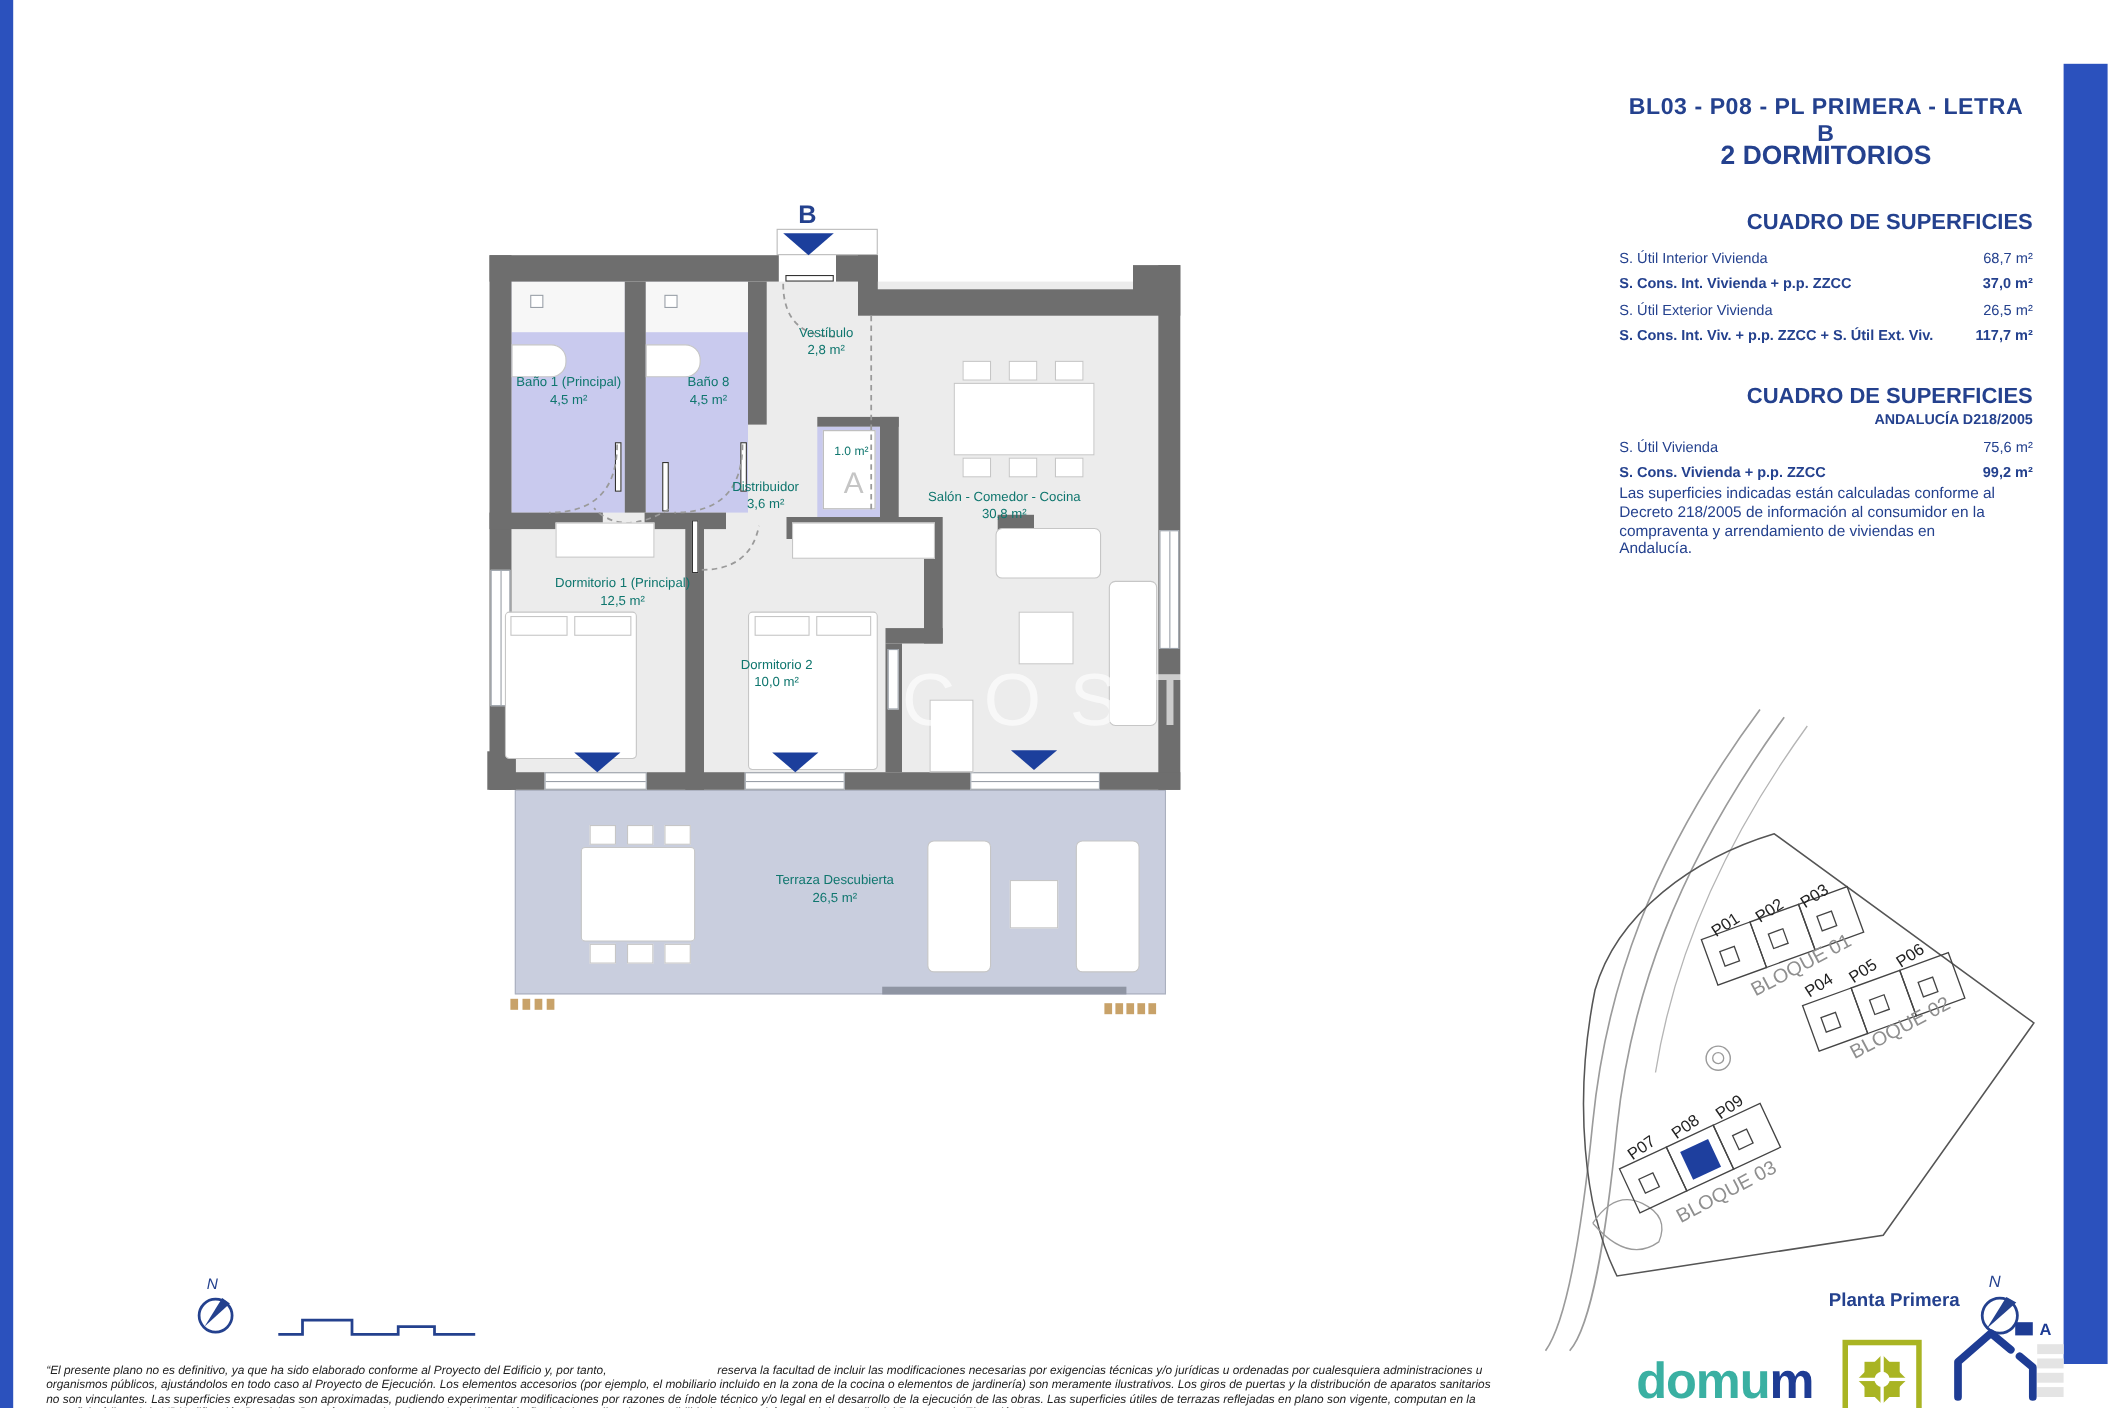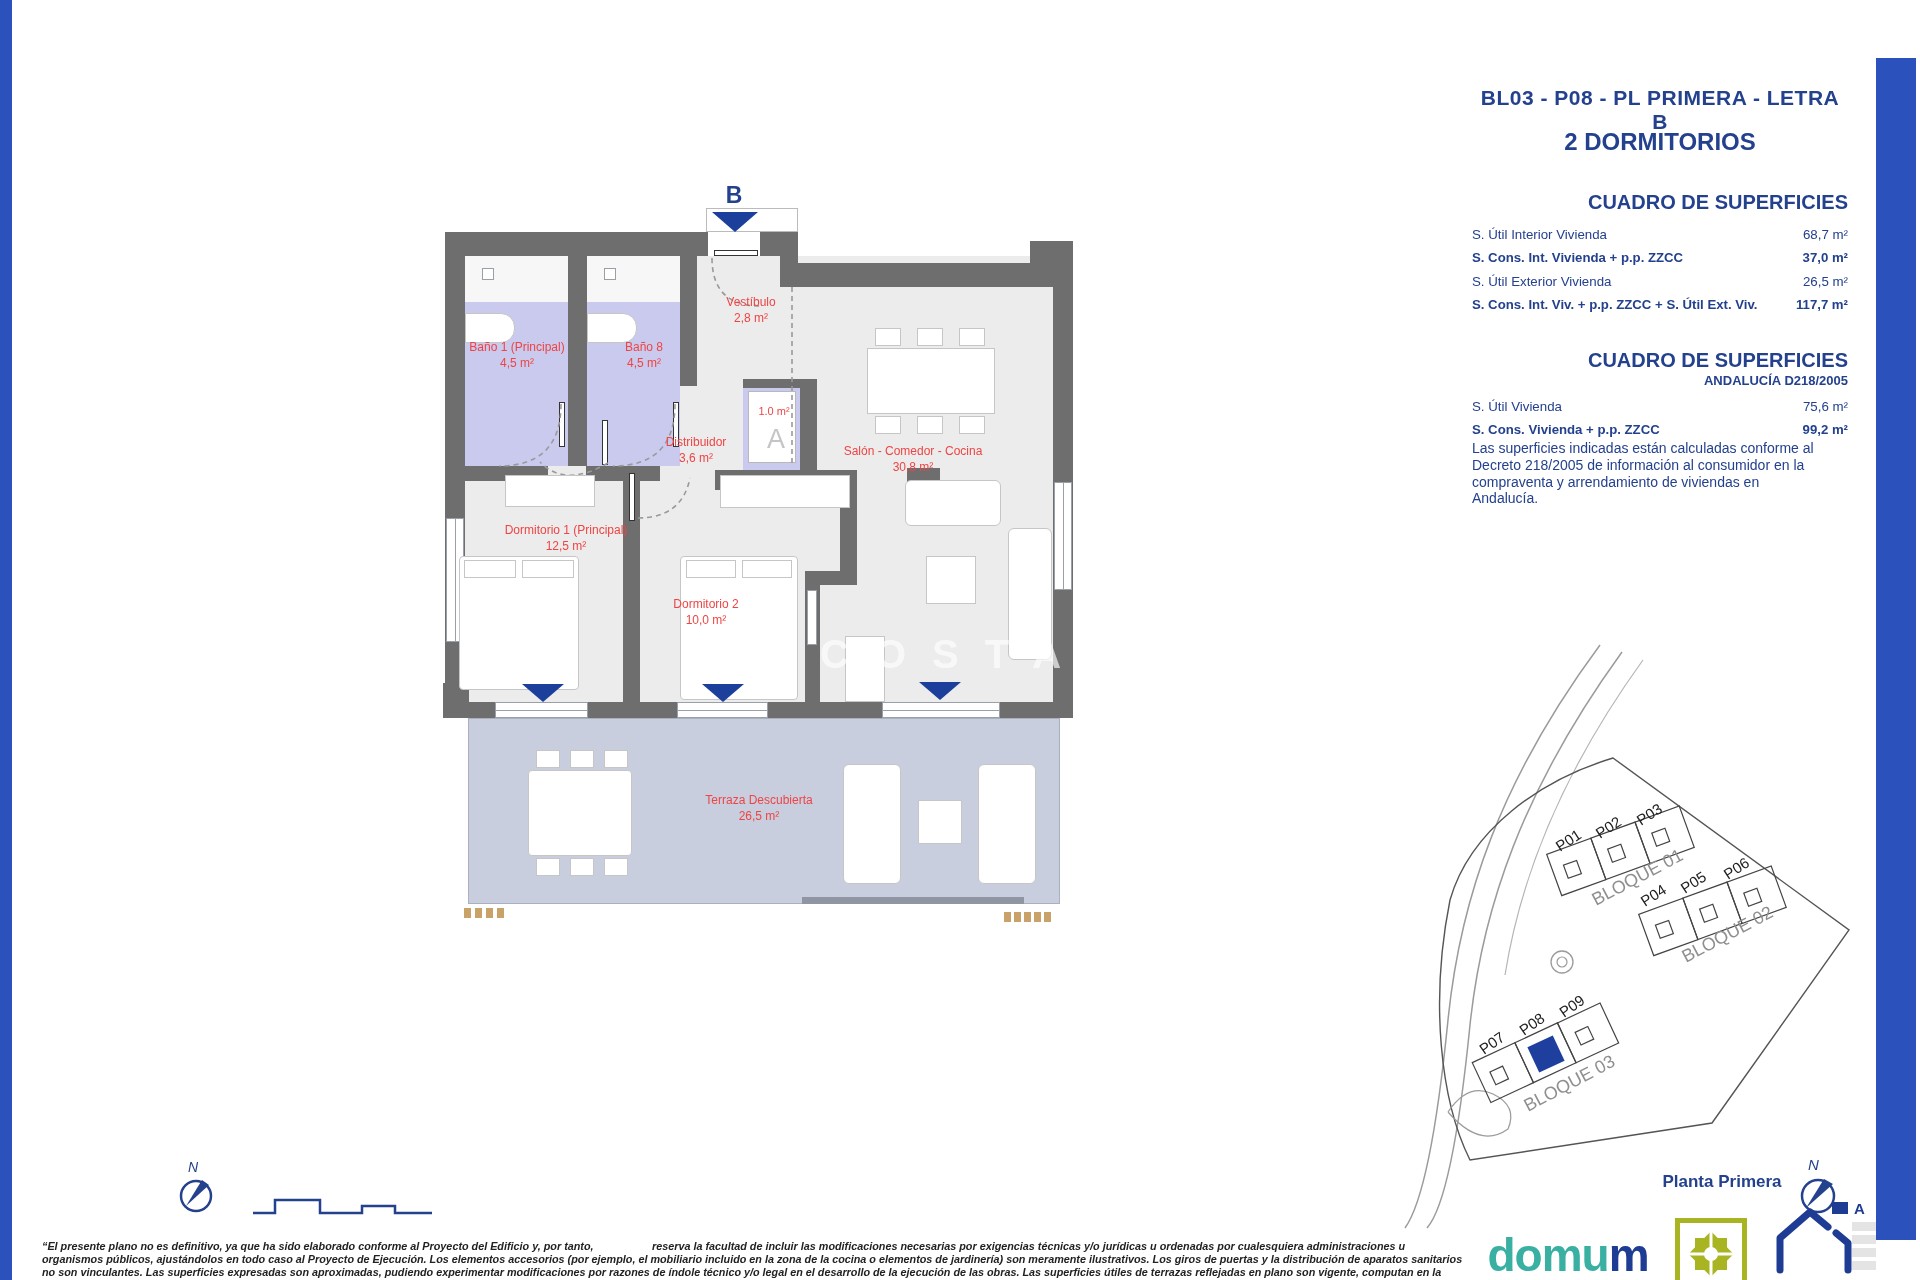--- a/index.html
+++ b/index.html
@@ -6,31 +6,31 @@
   body{width:1920px;height:1280px;position:relative;overflow:hidden;background:#fff;
        font-family:"Liberation Sans",sans-serif;color:#24418e}
   .a{position:absolute}
   .wall{position:absolute;background:#6e6e6e}
   .flr{position:absolute;background:#ececec}
   .lav{position:absolute;background:#c9caee}
   .win{position:absolute;background:#fff;border:1px solid #9aa0a8;box-sizing:border-box}
   .winline{position:absolute;left:0;right:0;top:50%;height:1px;background:#9aa0a8}
   .fur{position:absolute;background:#fff;border:1px solid #c6c6c6;box-sizing:border-box}
   .leaf{position:absolute;background:#fff;border:1px solid #333;box-sizing:border-box}
-  .rl{position:absolute;transform:translateX(-50%);text-align:center;color:#ef4444;
+  .rl{position:absolute;transform:translateX(-50%);text-align:center;color:#0f766e;
       font-size:12px;font-weight:500;line-height:1.3;white-space:nowrap}
   .tri{position:absolute;width:0;height:0;border-left:21px solid transparent;
        border-right:21px solid transparent;border-top:18px solid #1c3f9c}
   .bluebar{position:absolute;background:#2b51bd}
   .panel-row{position:absolute;left:1472px;width:376px;display:flex;justify-content:space-between;
        font-size:13.3px;color:#24418e}
   .panel-row.b{font-weight:700;font-size:13.2px}
   .hdg{position:absolute;left:1472px;width:376px;text-align:right;color:#24418e;font-weight:700}
   .fl{position:absolute;left:42px;white-space:nowrap;font-style:italic;font-size:10.8px;color:#222;
-      font-weight:700}
+      font-weight:400}
   .tick{position:absolute;width:7px;height:10px;background:#c8a269}
 </style>
 </head>
 <body>
 
 <div class="bluebar" style="left:0;top:0;width:12px;height:1280px"></div>
 <div class="bluebar" style="left:1876px;top:58px;width:40px;height:1182px"></div>
 
 <div class="a" style="left:1472px;top:86px;width:376px;text-align:center;font-size:21px;font-weight:600;letter-spacing:.5px">BL03 - P08 - PL PRIMERA - LETRA B</div>
 <div class="a" style="left:1472px;top:128px;width:376px;text-align:center;font-size:24px;font-weight:600">2 DORMITORIOS</div>
@@ -169,21 +169,21 @@
 <div class="tick" style="left:464px;top:908px"></div>
 <div class="tick" style="left:475px;top:908px"></div>
 <div class="tick" style="left:486px;top:908px"></div>
 <div class="tick" style="left:497px;top:908px"></div>
 <div class="tick" style="left:1004px;top:912px"></div>
 <div class="tick" style="left:1014px;top:912px"></div>
 <div class="tick" style="left:1024px;top:912px"></div>
 <div class="tick" style="left:1034px;top:912px"></div>
 <div class="tick" style="left:1044px;top:912px"></div>
 
-<div class="a" style="left:820px;top:632px;font-size:40px;font-weight:700;letter-spacing:26px;color:rgba(255,255,255,.65)">COSTA</div>
+<div class="a" style="left:820px;top:598px;font-size:67px;font-weight:400;letter-spacing:26px;color:rgba(255,255,255,.65)">COSTA</div>
 
 <div class="a" style="left:734px;top:182px;transform:translateX(-50%);font-size:23px;font-weight:700;color:#24418e">B</div>
 <div class="tri" style="left:712px;top:212px;border-left-width:23px;border-right-width:23px;border-top-width:20px"></div>
 <div class="tri" style="left:522px;top:684px"></div>
 <div class="tri" style="left:702px;top:684px"></div>
 <div class="tri" style="left:919px;top:682px"></div>
 
 <div class="rl" style="left:751px;top:295px">
   <div>Vestíbulo</div>
     <div>2,8 m²</div>

